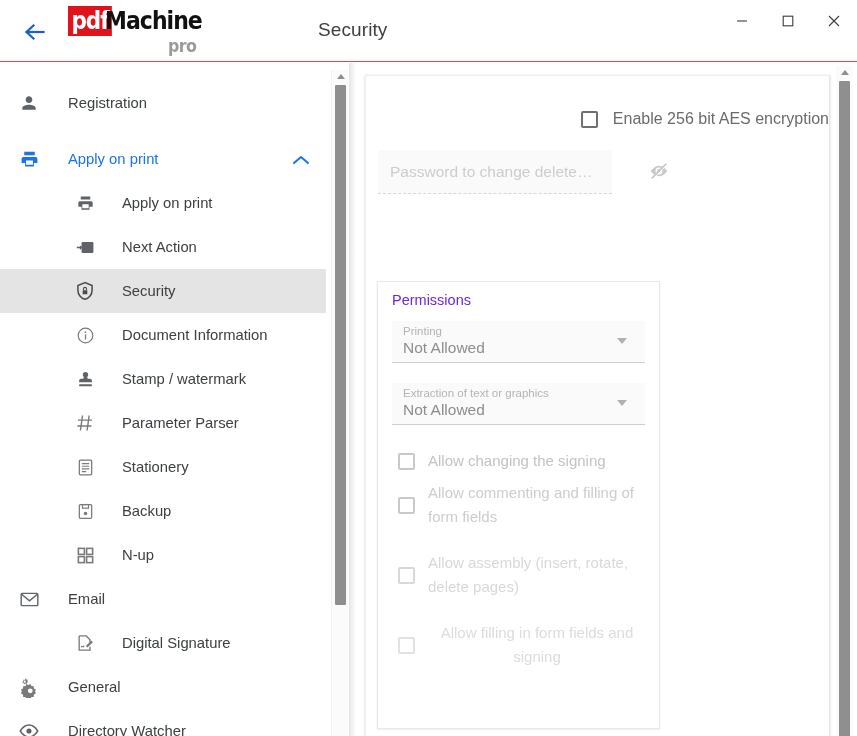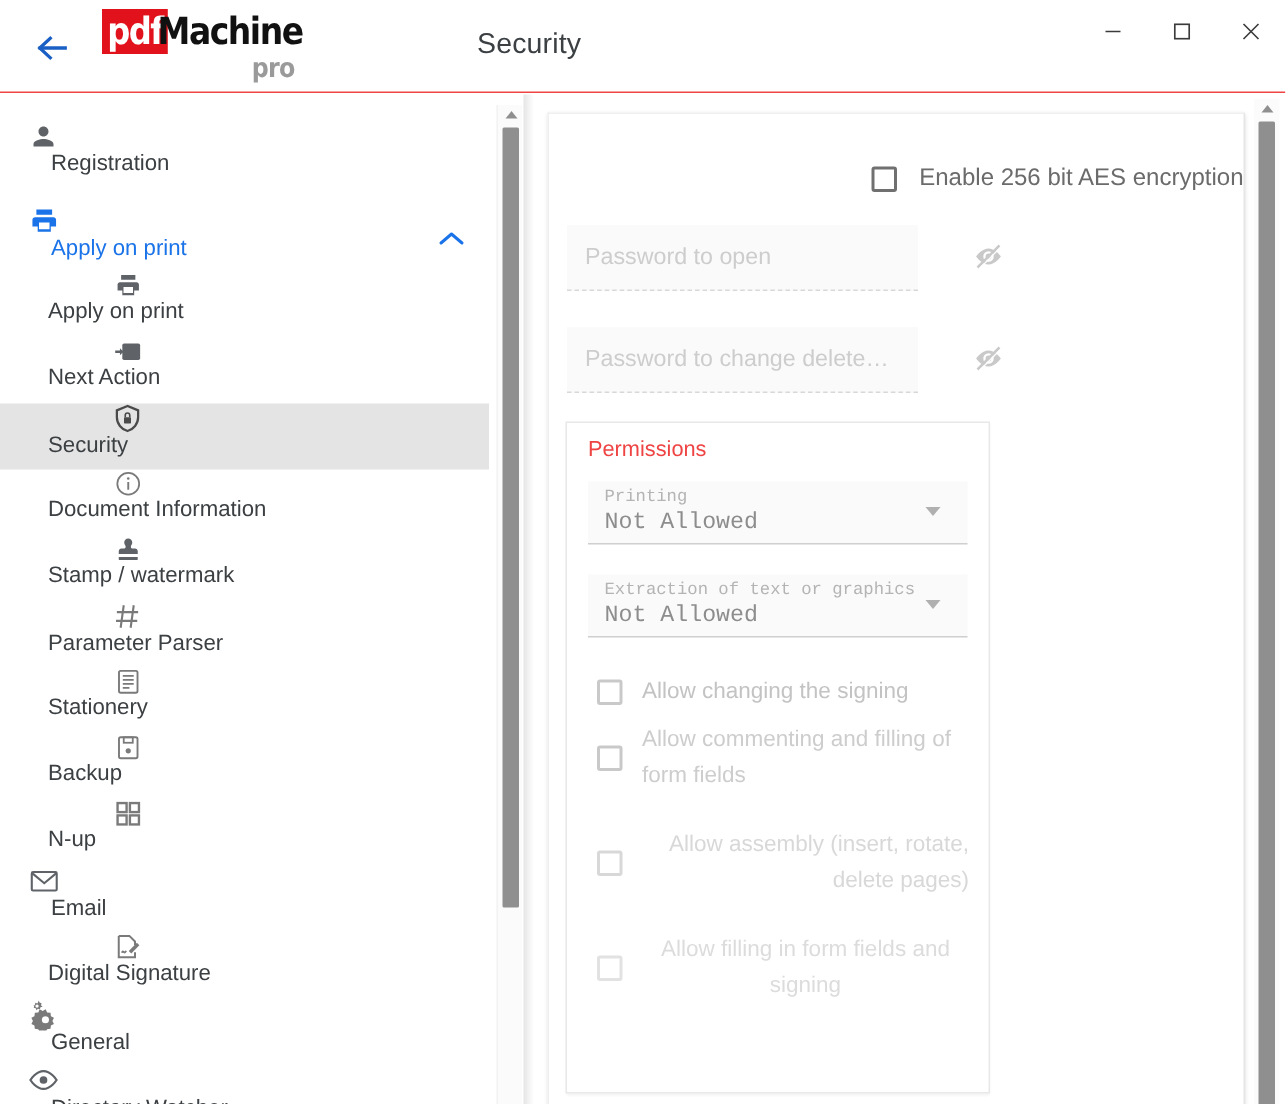--- a/index.html
+++ b/index.html
@@ -97,25 +97,24 @@
 
   
   .sidebar {
     position: absolute; left: 0; top: 63px;
     width: 330px; height: 673px;
     background: #ffffff;
     overflow: hidden;
   }
   .nav-item {
     position: relative;
-    display: flex; 
+    display: flex; align-items: center;
     height: 44px;
     cursor: pointer;
     padding-left: 12px;
-    flex-direction: column;
   }
   .nav-item.top .nav-ico {
     width: 34px; min-width: 34px;
     display: flex; align-items: center; justify-content: center;
     color: #5f6368;
   }
   .nav-item.sub { padding-left: 12px; }
   .nav-item.sub .nav-ico {
     width: 34px; min-width: 34px;
     margin-left: 56px;
@@ -232,30 +231,29 @@
   .perm-card {
     position: absolute; left: 11px; top: 205px;
     width: 283px; height: 448px;
     background: #ffffff;
     border: 1px solid #e8e8e8;
     box-shadow: 0 1px 2px rgba(0,0,0,0.07);
   }
   .perm-title {
     margin: 10px 0 0 14px;
     font-size: 14.5px;
-    color: #ef4444;
+    color: #6d28d9;
   }
   .sel-row {
     position: relative;
     margin: 13px 0 0 14px;
     width: 253px; height: 42px;
     background: #fafafa;
     border-bottom: 1px solid #cfcfcf;
     cursor: pointer;
-    font-family: Liberation Mono, monospace;
   }
   .sel-row.second { margin-top: 20px; }
   .sel-lab {
     position: absolute; left: 11px; top: 4px;
     font-size: 11.5px; color: #b4b4b4;
     white-space: nowrap;
   }
   .sel-val {
     position: absolute; left: 11px; top: 18px;
     font-size: 15.5px; color: #8d8d8d;
@@ -274,21 +272,21 @@
     cursor: pointer;
   }
   .perm-cbx-row .lab {
     margin-left: 13px;
     font-size: 15px;
     line-height: 24px;
     max-width: 218px;
   }
   .r1 { margin-top: 24px; }   .r1 .lab { color: #c3c3c3; }
   .r2 { margin-top: 8px; }   .r2 .lab { color: #cdcdcd; }
-  .r3 { margin-top: 22px; text-align: right; }   .r3 .lab { color: #d8d8d8; }
+  .r3 { margin-top: 22px; }   .r3 .lab { color: #d8d8d8; }
   .r4 { margin-top: 22px; text-align: center; }   .r4 .lab { color: #dcdcdc; }
 
   
   .main-scroll {
     position: absolute; left: 836px; top: 66px;
     width: 17px; height: 670px;
     background: #fbfbfb;
   }
   .ms-arrow {
     position: absolute; left: 0; top: 0; width: 17px; height: 12px;
@@ -523,48 +521,35 @@
   </div>
 
   <div class="main-wrap">
     <div class="card">
 
       <div class="enable-row">
         <span class="cbx"></span>
         <span class="enable-label">Enable 256 bit AES encryption</span>
       </div>
 
+
       <div class="pwd-row">
         <div class="pwd-field">
-          <span class="pwd-ph">Password to open</span>
+          <span class="pwd-ph">Password to change delete…</span>
         </div>
         <div class="eye-btn">
           <svg width="22" height="22" viewBox="0 0 24 24">
             <path d="M12 6.2c-5 0-9 5.8-9 5.8s4 5.8 9 5.8 9-5.8 9-5.8-4-5.8-9-5.8zm0 9.6a3.8 3.8 0 1 1 0-7.6 3.8 3.8 0 0 1 0 7.6z" fill="#c9c9c9"></path>
             <circle cx="12" cy="12" r="2.1" fill="#c9c9c9"></circle>
             <path d="M4 20 L20 4" stroke="#c9c9c9" stroke-width="1.8"></path>
             <path d="M4 20 L20 4" stroke="#ffffff" stroke-width="0.9" transform="translate(1.1,1.1)"></path>
           </svg>
         </div>
       </div>
 
-      <div class="pwd-row">
-        <div class="pwd-field">
-          <span class="pwd-ph">Password to change delete…</span>
-        </div>
-        <div class="eye-btn">
-          <svg width="22" height="22" viewBox="0 0 24 24">
-            <path d="M12 6.2c-5 0-9 5.8-9 5.8s4 5.8 9 5.8 9-5.8 9-5.8-4-5.8-9-5.8zm0 9.6a3.8 3.8 0 1 1 0-7.6 3.8 3.8 0 0 1 0 7.6z" fill="#c9c9c9"></path>
-            <circle cx="12" cy="12" r="2.1" fill="#c9c9c9"></circle>
-            <path d="M4 20 L20 4" stroke="#c9c9c9" stroke-width="1.8"></path>
-            <path d="M4 20 L20 4" stroke="#ffffff" stroke-width="0.9" transform="translate(1.1,1.1)"></path>
-          </svg>
-        </div>
-      </div>
-
       <div class="perm-card">
         <div class="perm-title">Permissions</div>
 
         <div class="sel-row">
           <span class="sel-lab">Printing</span>
           <span class="sel-val">Not Allowed</span>
           <span class="sel-caret"></span>
         </div>
 
         <div class="sel-row second">

